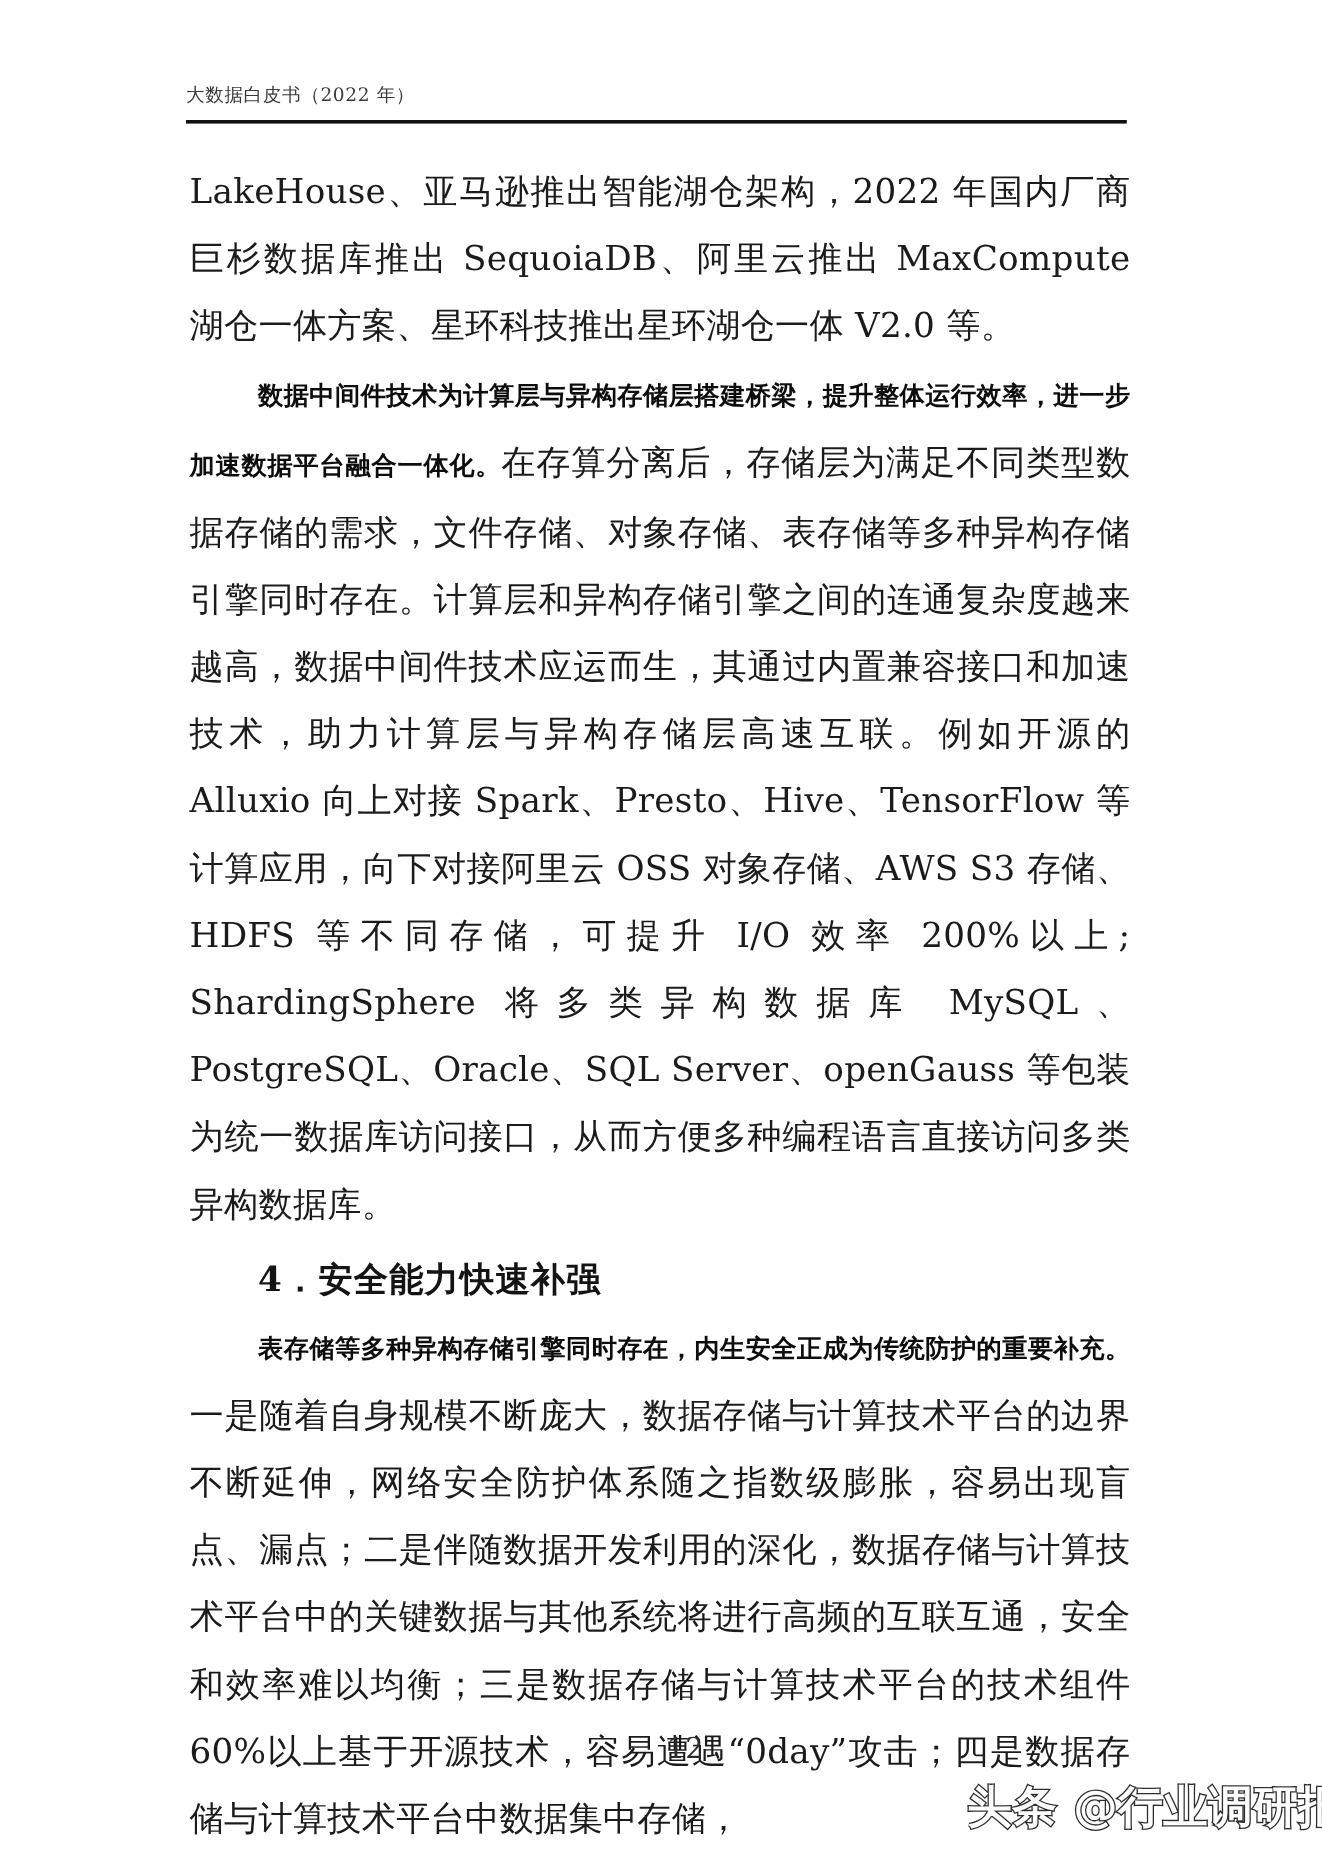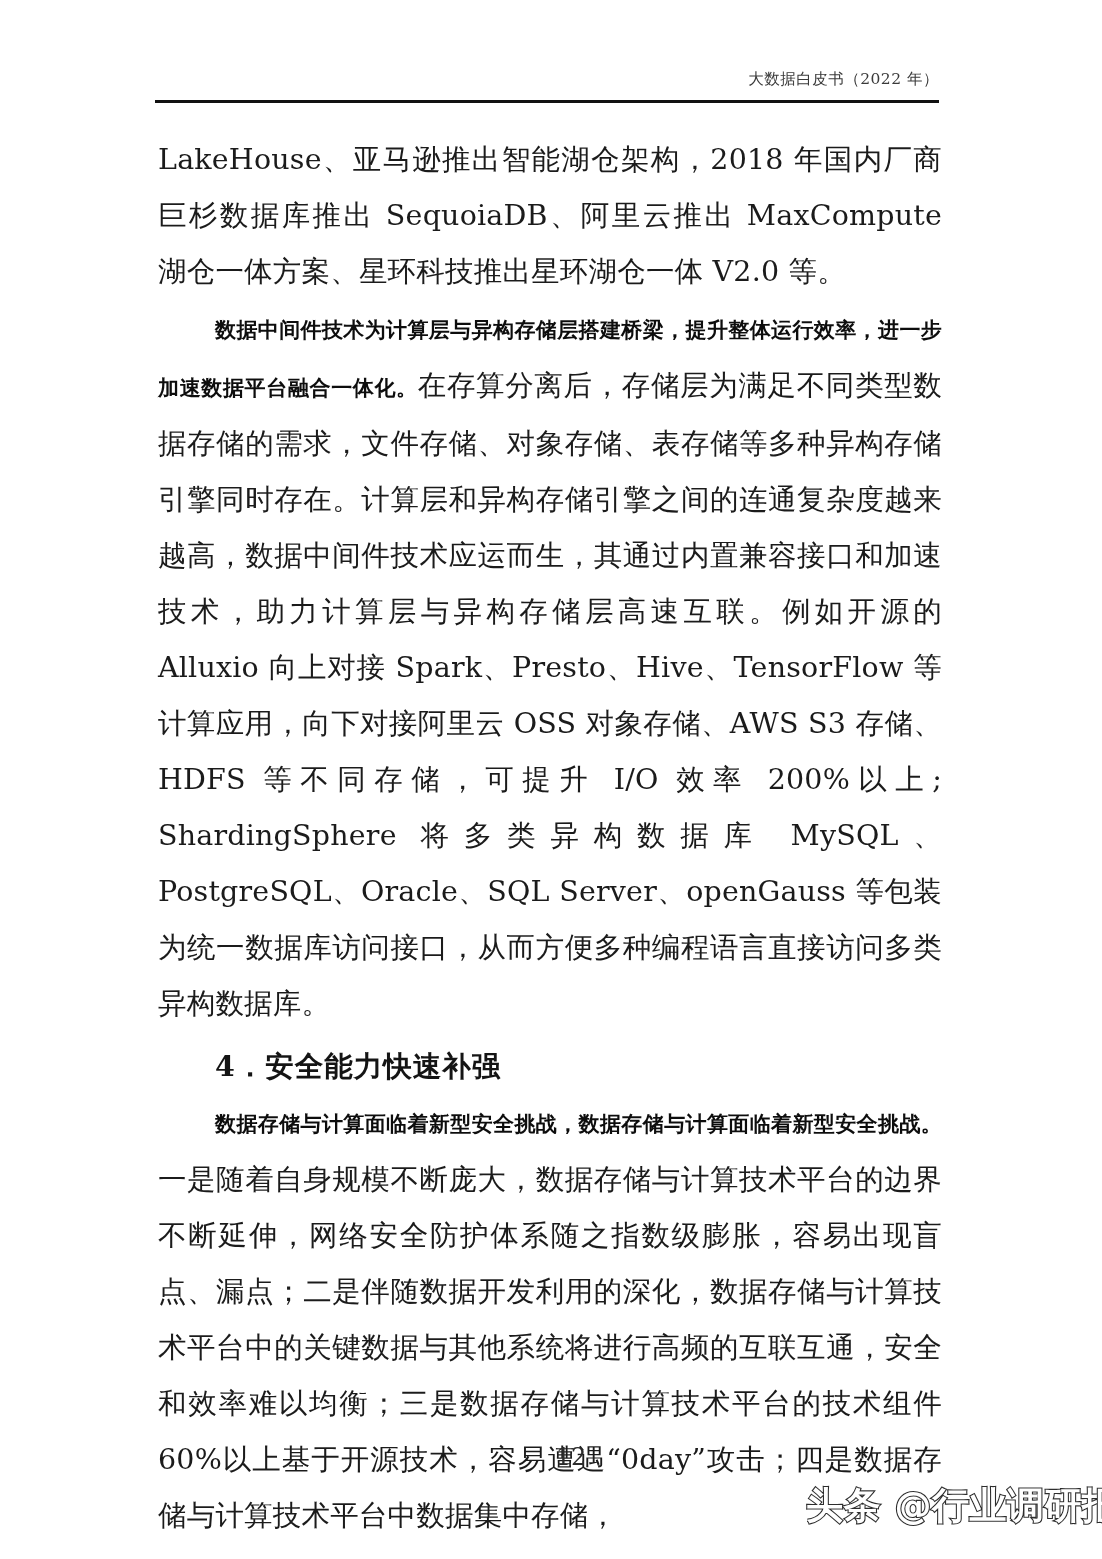--- a/index.html
+++ b/index.html
@@ -21,21 +21,21 @@
     inset: 0;
     background: #ffffff;
   }
 
   
   .header {
     position: absolute;
     left: 155px;
     top: 72px;
     width: 784px;
-    text-align: right;
+    text-align: left;
   }
   .header-title {
     font-family: "DejaVu Serif", "Liberation Serif", serif;
     font-size: 15.5px;
     color: #3a3a3a;
     letter-spacing: 0.5px;
     line-height: 1;
     white-space: nowrap;
   }
   .header-rule {
@@ -126,32 +126,32 @@
 
 <div class="page">
 
   <div class="header">
     <div class="header-title">大数据白皮书（2022 年）</div>
   </div>
   <div class="header-rule"></div>
 
   <div class="content">
 
-    <p class="para">LakeHouse、亚马逊推出智能湖仓架构，2018 年国内厂商巨杉数据库推出 SequoiaDB、阿里云推出 MaxCompute 湖仓一体方案、星环科技推出星环湖仓一体 V2.0 等。</p>
+    <p class="para">LakeHouse、亚马逊推出智能湖仓架构，2022 年国内厂商巨杉数据库推出 SequoiaDB、阿里云推出 MaxCompute 湖仓一体方案、星环科技推出星环湖仓一体 V2.0 等。</p>
 
     <p class="para indent">
       <span class="lead">数据中间件技术为计算层与异构存储层搭建桥梁，提升整体运行效率，进一步加速数据平台融合一体化。</span><span>在存算分离后，存储层为满足不同类型数据存储的需求，文件存储、对象存储、表存储等多种异构存储引擎同时存在。计算层和异构存储引擎之间的连通复杂度越来越高，数据中间件技术应运而生，其通过内置兼容接口和加速技术，助力计算层与异构存储层高速互联。例如开源的 Alluxio 向上对接 Spark、Presto、Hive、TensorFlow 等计算应用，向下对接阿里云 OSS 对象存储、AWS S3 存储、HDFS 等不同存储，可提升 I/O 效率 200%以上; ShardingSphere 将多类异构数据库 MySQL、PostgreSQL、Oracle、SQL Server、openGauss 等包装为统一数据库访问接口，从而方便多种编程语言直接访问多类异构数据库。</span>
     </p>
 
     <div class="gap-sm"></div>
 
     <p class="heading">4．安全能力快速补强</p>
 
     <p class="para indent">
-      <span class="lead">数据存储与计算面临着新型安全挑战，数据存储与计算面临着新型安全挑战。</span><span>一是随着自身规模不断庞大，数据存储与计算技术平台的边界不断延伸，网络安全防护体系随之指数级膨胀，容易出现盲点、漏点；二是伴随数据开发利用的深化，数据存储与计算技术平台中的关键数据与其他系统将进行高频的互联互通，安全和效率难以均衡；三是数据存储与计算技术平台的技术组件 60%以上基于开源技术，容易遭遇“0day”攻击；四是数据存储与计算技术平台中数据集中存储，</span>
+      <span class="lead">表存储等多种异构存储引擎同时存在，内生安全正成为传统防护的重要补充。</span><span>一是随着自身规模不断庞大，数据存储与计算技术平台的边界不断延伸，网络安全防护体系随之指数级膨胀，容易出现盲点、漏点；二是伴随数据开发利用的深化，数据存储与计算技术平台中的关键数据与其他系统将进行高频的互联互通，安全和效率难以均衡；三是数据存储与计算技术平台的技术组件 60%以上基于开源技术，容易遭遇“0day”攻击；四是数据存储与计算技术平台中数据集中存储，</span>
     </p>
 
   </div>
 
   <div class="page-number">12</div>
 
   <div class="watermark">头条 @行业调研报告</div>
 
 </div>
 

